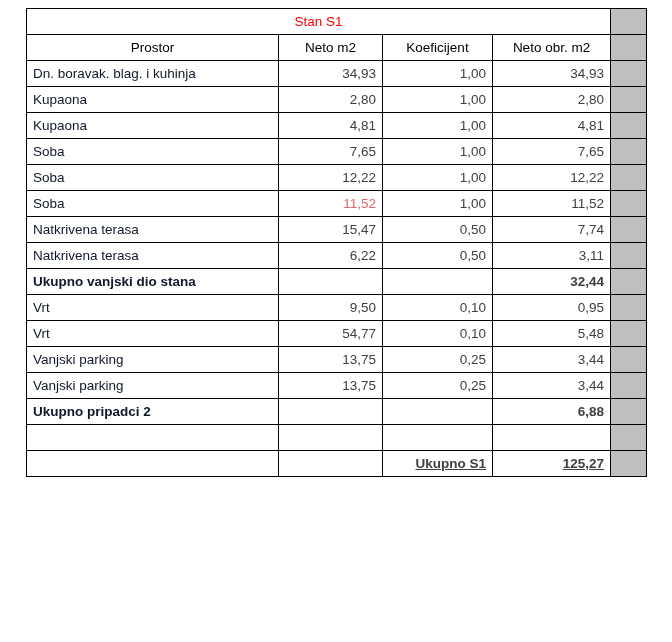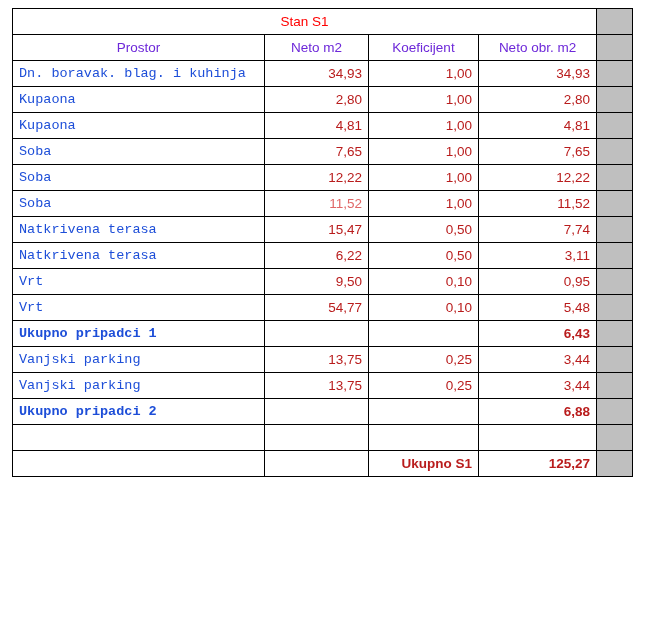--- a/index.html
+++ b/index.html
@@ -9,21 +9,21 @@
   }
   body {
     width: 672px;
     height: 642px;
     font-family: "Liberation Sans", sans-serif;
     color: #000000;
     overflow: hidden;
   }
   .sheet {
     position: absolute;
-    left: 12px;
+    left: 26px;
     top: 8px;
     width: 620px;
   }
   table.stan {
     border-collapse: collapse;
     table-layout: fixed;
     width: 620px;
     font-size: 13.5px;
   }
   table.stan td {
@@ -37,37 +37,38 @@
   
   col.c-prostor { width: 252px; }
   col.c-neto    { width: 104px; }
   col.c-koef    { width: 110px; }
   col.c-obr     { width: 118px; }
   col.c-grey    { width: 36px; }
 
   .t-left   { text-align: left; }
   .t-right  { text-align: right; }
 
-  .red   { color: #b91c1c; }
-  .black { color: #1d4ed8; font-family: Liberation Mono, monospace; }
+  .red   { color: #404040; }
+  .black { color: #0f172a; }
   .bold  { font-weight: bold; }
 
   .grey-cell { background: #bfbfbf; border: 1px solid #000000; }
 
   .title-cell {
     color: #ff0000;
     text-align: center;
     font-weight: normal;
   }
   .hdr {
-    color: #6d28d9;
+    color: #000000;
     text-align: center;
     margin-top: 12px;
   }
   .underline-total {
+    text-decoration: underline;
     margin-left: 16px;
   }
   .empty-row td { height: 25px; }
 
   
   .faded { color: #e06666; }
 </style>
 </head>
 <body>
 
@@ -143,41 +144,41 @@
         <td class="grey-cell"></td>
       </tr>
       <tr>
         <td class="t-left black">Natkrivena terasa</td>
         <td class="t-right red">6,22</td>
         <td class="t-right red">0,50</td>
         <td class="t-right red">3,11</td>
         <td class="grey-cell"></td>
       </tr>
       <tr>
+        <td class="t-left black bold">Ukupno vanjski dio stana</td>
+        <td class="t-right red"></td>
+        <td class="t-right red"></td>
+        <td class="t-right red bold">32,44</td>
+        <td class="grey-cell"></td>
+      </tr>
+      <tr>
         <td class="t-left black">Vrt</td>
         <td class="t-right red">9,50</td>
         <td class="t-right red">0,10</td>
         <td class="t-right red">0,95</td>
         <td class="grey-cell"></td>
       </tr>
       <tr>
         <td class="t-left black">Vrt</td>
         <td class="t-right red">54,77</td>
         <td class="t-right red">0,10</td>
         <td class="t-right red">5,48</td>
         <td class="grey-cell"></td>
       </tr>
       <tr>
-        <td class="t-left black bold">Ukupno pripadci 1</td>
-        <td class="t-right red"></td>
-        <td class="t-right red"></td>
-        <td class="t-right red bold">6,43</td>
-        <td class="grey-cell"></td>
-      </tr>
-      <tr>
         <td class="t-left black">Vanjski parking</td>
         <td class="t-right red">13,75</td>
         <td class="t-right red">0,25</td>
         <td class="t-right red">3,44</td>
         <td class="grey-cell"></td>
       </tr>
       <tr>
         <td class="t-left black">Vanjski parking</td>
         <td class="t-right red">13,75</td>
         <td class="t-right red">0,25</td>

